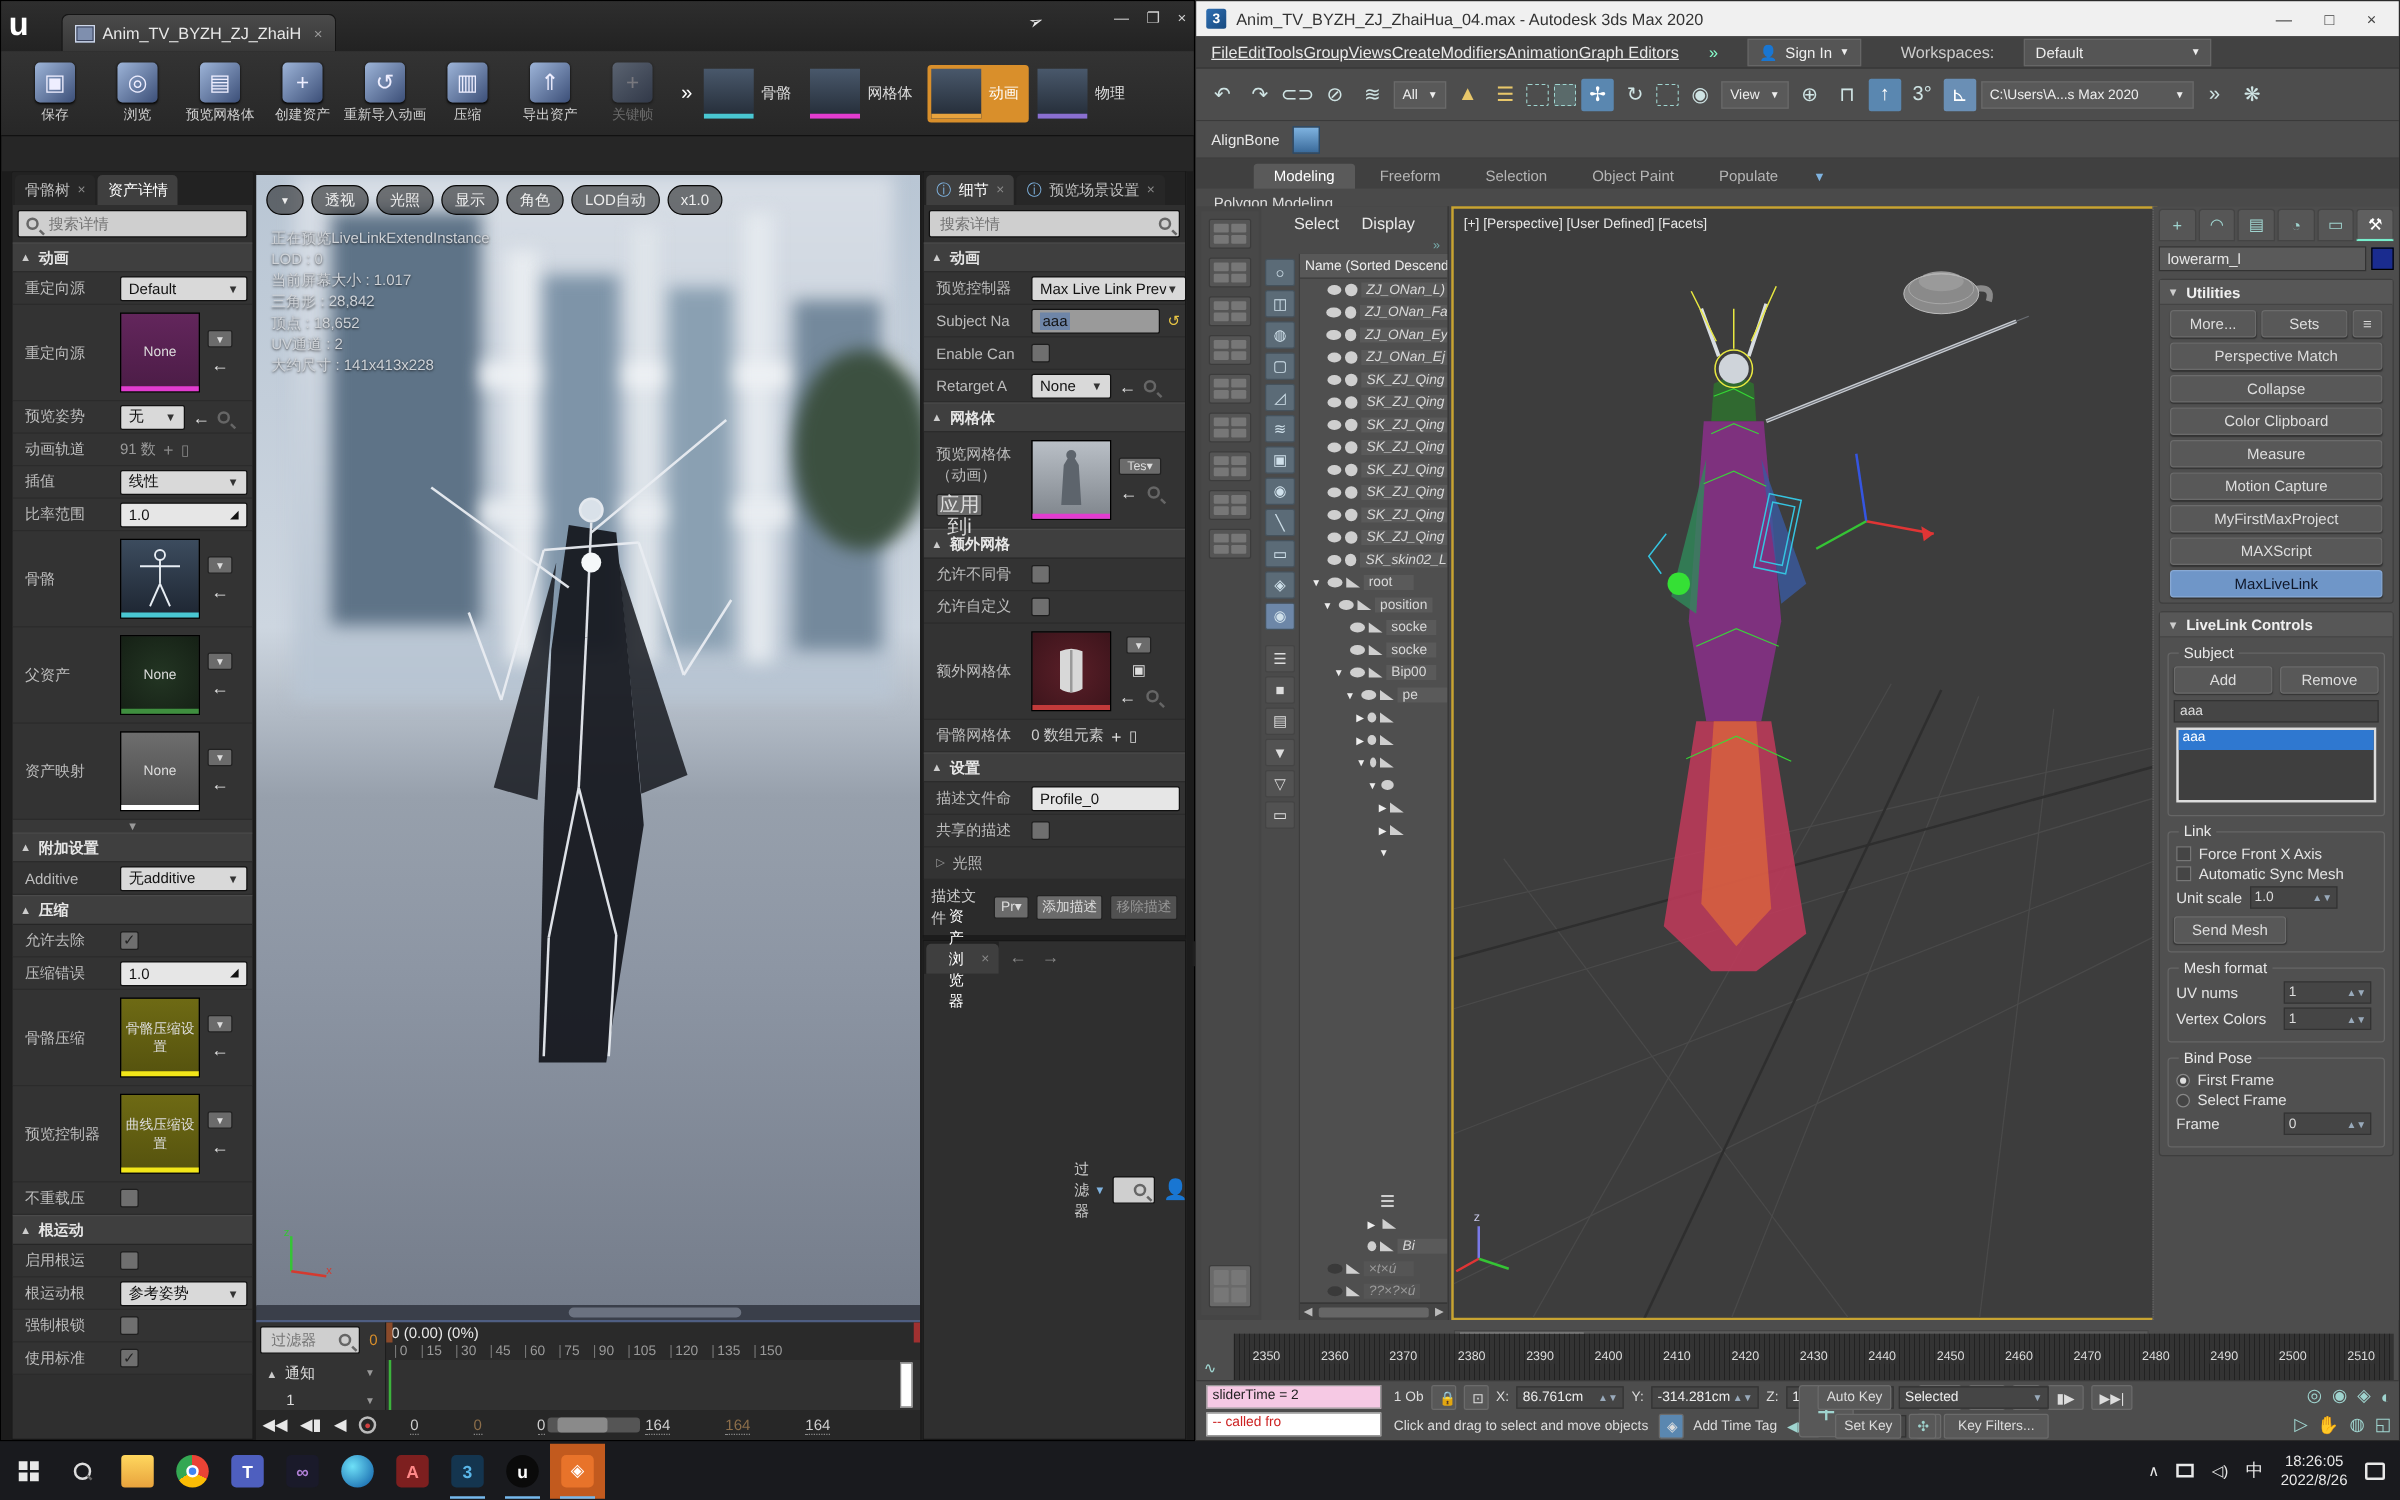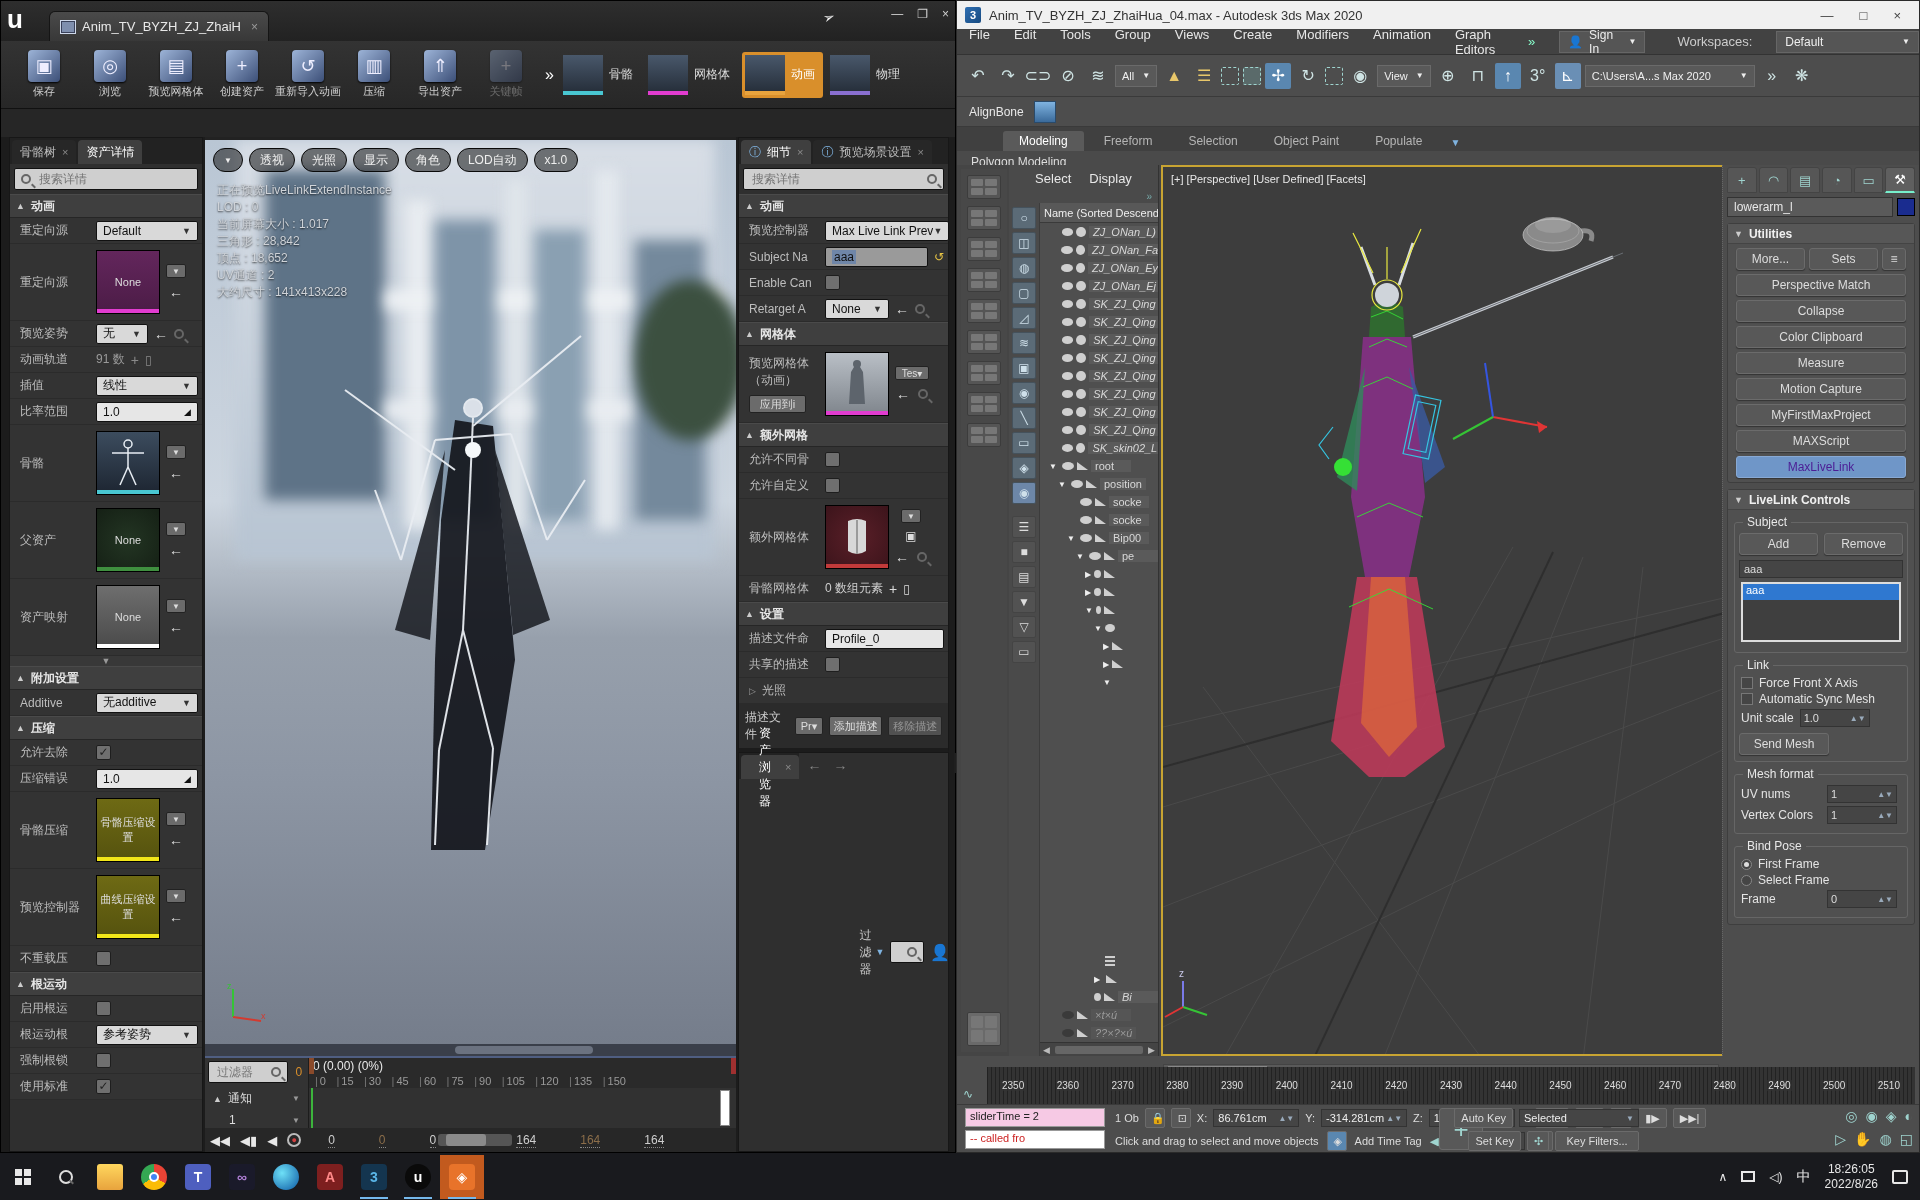--- a/index.html
+++ b/index.html
@@ -127,21 +127,21 @@
   
   .cmd{position:absolute;right:0;top:0;width:197px;bottom:0;background:#4d4d4d;border-left:1px dotted #666;padding:2px 4px;}
   .cmd-tabs{display:flex;gap:2px;height:26px;margin-bottom:4px;}
   .ctab{flex:1;background:#565656;border:1px solid #444;border-radius:3px 3px 0 0;color:#9fd4cf;display:flex;align-items:center;justify-content:center;font-size:13px;}
   .ctab.on{background:#5f5f5f;border-bottom:2px solid #7ec;color:#fff;}
   .namef{height:20px;background:#5a5a5a;border:1px solid #333;color:#e8e8e8;font-size:12px;display:flex;align-items:center;padding:0 6px;}
   .swatch{width:18px;height:18px;background:#1a2c8f;border:1px solid #000;margin-left:4px;}
   .roll{border:1px solid #3e3e3e;background:#505050;margin-top:6px;border-radius:3px;}
   .roll-h{height:20px;display:flex;align-items:center;gap:6px;padding:0 6px;color:#f0f0f0;font-size:12px;font-weight:bold;background:#575757;border-bottom:1px solid #444;}
   .mxbtn{height:22px;background:#585858;border:1px solid #6b6b6b;border-radius:3px;color:#ddd;font-size:12px;display:flex;align-items:center;justify-content:center;margin:4px 8px;box-shadow:0 1px 1px #333;}
-  .mxbtn.blue{background:#6f96c8;color:#4c1d95;border-color:#88a9d4;}
+  .mxbtn.blue{background:#6f96c8;color:#0f172a;border-color:#88a9d4;}
   .grp{border:1px solid #666;border-radius:3px;margin:6px 6px;padding:2px 4px 6px;position:relative;}
   .grp .gt{position:absolute;top:-8px;left:8px;background:#505050;padding:0 4px;color:#e8e8e8;font-size:12px;}
   .mxfield{height:18px;background:#454545;border:1px solid #333;color:#ddd;font-size:11px;display:flex;align-items:center;padding:0 4px;}
   .mxlist{height:60px;background:#3f3f3f;border:2px solid #ddd;margin:4px 2px;}
   .mxlist .selrow{height:16px;background:#2f78d0;color:#fff;font-size:11px;padding:0 3px;}
   .cklbl{display:flex;align-items:center;gap:6px;color:#e4e4e4;font-size:12px;margin:2px 2px;}
   .mxchk{width:12px;height:12px;background:#454545;border:1px solid #777;}
   .radio{width:11px;height:11px;border-radius:50%;background:#454545;border:1px solid #888;}
   .radio.on::after{content:"";display:block;width:5px;height:5px;border-radius:50%;background:#ddd;margin:2px;}
   .spinrow{display:flex;align-items:center;gap:6px;color:#e4e4e4;font-size:12px;margin:3px 2px;}
@@ -617,21 +617,21 @@
             <span class="mag"></span>
           </div>
           <div class="sect">
               <span class="tri">▲</span>
               <span>网格体</span>
             </div>
           <div class="thumbrow">
             <div style="width:70px;flex:none;">
               <div class="plbl" style="width:auto;">预览网格体</div>
               <div class="plbl" style="width:auto;">（动画）</div>
-              <div class="minibtn" style="width:57px;height:18px;font-size:11px;line-height:17px;margin-top:6px;"><span>应用到i</span></div>
+              <div class="minibtn" style="width:37px;height:18px;font-size:16px;line-height:17px;margin-top:6px;"><span>应用到i</span></div>
             </div>
             <div class="thumb" style="--ul:#e23cd0;background:linear-gradient(#b9bfc6,#7f858c);">
               <svg width="28" height="52" viewBox="0 0 28 52">
                   <path d="M14 4 L20 14 L22 46 L6 46 L8 14 Z" fill="#5d646c"></path>
                   <circle cx="14" cy="6" r="4" fill="#5d646c"></circle>
                 </svg>
             </div>
             <div class="mini-col">
               <span class="minibtn" style="width:34px;font-size:10px;"><span>Tes</span>▾</span>
               <div style="display:flex;gap:8px;align-items:center;">
@@ -749,21 +749,21 @@
     <div class="mx-title">
       <span class="ic3">3</span>
       <span>Anim_TV_BYZH_ZJ_ZhaiHua_04.max - Autodesk 3ds Max 2020</span>
       <div class="mx-ctl">
         <span>—</span>
         <span>□</span>
         <span>×</span>
       </div>
     </div>
     <div class="mx-menu">
-      <div style="display:flex;gap:24px;">
+      <div style="display:flex;text-decoration:underline;">
 
       <span>File</span>
           <span>Edit</span>
           <span>Tools</span>
           <span>Group</span>
           <span>Views</span>
           <span>Create</span>
           <span>Modifiers</span>
           <span>Animation</span>
           <span>Graph Editors</span>

